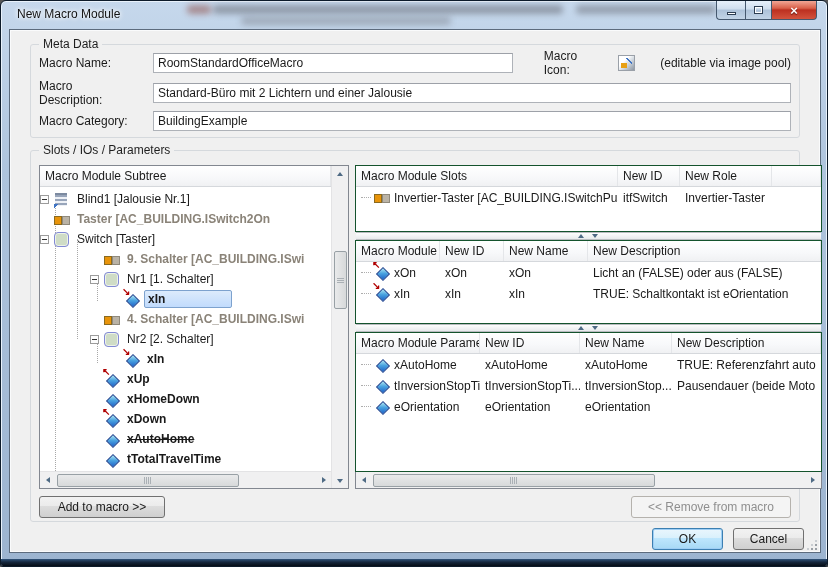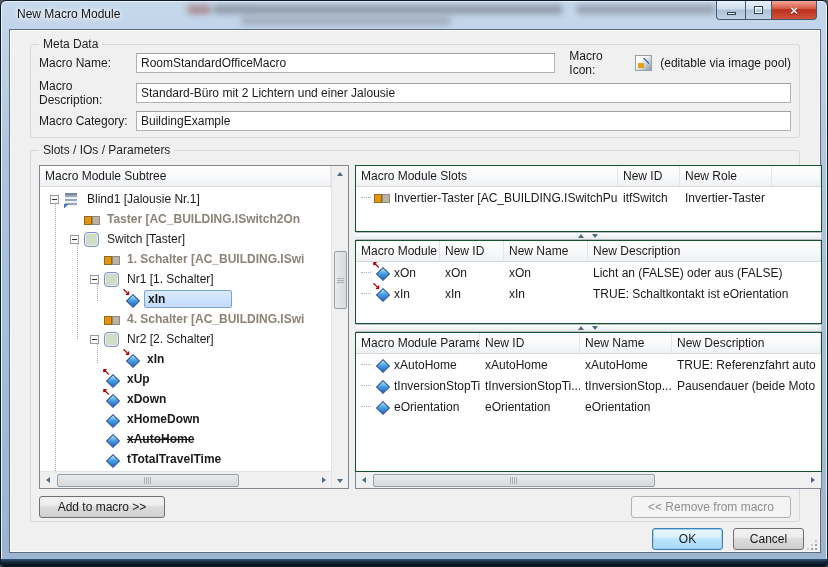--- a/index.html
+++ b/index.html
@@ -28,43 +28,43 @@
   
   .client { position:absolute; left:8px; top:28px; width:812px; height:524px;
     background:#f0f0f0; border:1px solid #5c6b7d; box-shadow:inset 0 0 0 1px #fafbfc; }
   .frame-bottom { position:absolute; left:0; bottom:0; right:0; height:7px;
     background:linear-gradient(180deg,#31537a 0%,#15273d 45%,#060d16 100%); }
   
   .groupbox { position:absolute; border:1px solid #d5d9dd; border-radius:3px; }
   .gb-label { position:absolute; top:-8px; left:8px; background:#f0f0f0; padding:0 4px; color:#1f1f1f; }
   .meta-box { left:20px; top:14px; width:770px; height:94px; }
   .slots-box { left:20px; top:120px; width:770px; height:372px; }
-  .meta-row { position:absolute; left:8px; right:8px; height:20px; display:flex; align-items:center; }
+  .meta-row { position:absolute; left:8px; right:8px; height:20px; display:flex; align-items:center;gap:17px; }
   .meta-label { width:97px; flex:none; }
   .tbox { height:20px; border:1px solid #aeb2b8; border-top-color:#9da1a8; background:#fff; padding:0 4px; display:flex; align-items:center; white-space:nowrap; overflow:hidden; }
   .name-input { width:453px; }
   .wide-input { flex:1; }
   .macro-icon-label { margin-left:14px; }
   .macro-icon { width:17px; height:16px; margin-left:8px; border:1px solid #9aa0a8; background:linear-gradient(135deg,#ffffff 35%,#cfd6de 60%,#8d97a3 100%); position:relative; flex:none; }
   .macro-icon::before { content:""; position:absolute; left:2px; bottom:2px; width:6px; height:5px; background:#e8a013; }
   .macro-icon::after { content:""; position:absolute; right:2px; top:2px; width:6px; height:6px;
     background:linear-gradient(45deg,transparent 45%,#3f74c4 45%,#3f74c4 60%,transparent 60%); }
   .icon-note { margin-left:8px; white-space:nowrap; }
   
   .panels { position:absolute; left:8px; top:14px; width:754px; height:324px; display:flex; }
   .panel { border:1px solid #828790; background:#fff; overflow:hidden; }
   .tree-panel { width:310px; flex:none; display:flex; }
   .tree-main { flex:1; display:flex; flex-direction:column; overflow:hidden; }
   .list-head { height:21px; flex:none; background:linear-gradient(180deg,#ffffff 0%,#f7f8fa 60%,#f0f1f3 100%);
     border-bottom:1px solid #d5d8dc; display:flex; align-items:center; }
   .list-head .th { padding:0 5px; height:100%; display:flex; align-items:center; border-right:1px solid #e4e6e9; white-space:nowrap; overflow:hidden; }
   .tree-body { flex:1; position:relative; overflow:hidden; padding-top:2px; }
   .tree-row { height:20px; display:flex; align-items:center; white-space:nowrap; position:relative; z-index:1; }
-  .tree-row[data-level="0"] { padding-left:10px; }
-  .tree-row[data-level="1"] { padding-left:30px; }
+  .tree-row[data-level="0"] { }
+  .tree-row[data-level="1"] { }
   .tree-row[data-level="2"] { padding-left:50px; }
   .tree-row[data-level="3"] { padding-left:70px; }
   .expander { width:9px; height:9px; flex:none; border:1px solid #9b9b9b; background:#fcfcfc; position:relative; margin-right:5px; }
   .expander::after { content:""; position:absolute; left:1px; top:3px; width:5px; height:1px; background:#333; }
   .expander[data-exp="leaf"] { visibility:hidden; }
   .tree-label { padding:1px 3px; }
   .tree-row[data-style="muted-bold"] .tree-label { font-weight:bold; color:#8a8378; }
   .tree-row[data-style="bold"] .tree-label { font-weight:bold; }
   .tree-row[data-style="bold-strike"] .tree-label { font-weight:bold; text-decoration:line-through; }
   .tree-row[data-state="selected"] .tree-label { background:linear-gradient(180deg,#dcebfc,#c1dbfc); border:1px solid #7da2ce; border-radius:2px; min-width:88px; }
@@ -209,21 +209,21 @@
 
                 <div class="tree-row" data-level="1" data-style="normal" data-state="none">
                   <span class="expander" data-exp="minus"></span>
                   <span class="icon" data-icon="switch-icon"></span>
                   <span class="tree-label">Switch [Taster]</span>
                 </div>
 
                 <div class="tree-row" data-level="2" data-style="muted-bold" data-state="none">
                   <span class="expander" data-exp="leaf"></span>
                   <span class="icon" data-icon="slot-icon"></span>
-                  <span class="tree-label">1. Schalter [AC_BUILDING.ISwi</span>
+                  <span class="tree-label">9. Schalter [AC_BUILDING.ISwi</span>
                 </div>
 
                 <div class="tree-row" data-level="2" data-style="normal" data-state="none">
                   <span class="expander" data-exp="minus"></span>
                   <span class="icon" data-icon="switch-icon"></span>
                   <span class="tree-label">Nr1 [1. Schalter]</span>
                 </div>
 
                 <div class="tree-row" data-level="3" data-style="bold" data-state="selected">
                   <span class="expander" data-exp="leaf"></span>
@@ -250,28 +250,28 @@
                 </div>
 
                 <div class="tree-row" data-level="2" data-style="bold" data-state="none">
                   <span class="expander" data-exp="leaf"></span>
                   <span class="icon" data-icon="io-out-icon"></span>
                   <span class="tree-label">xUp</span>
                 </div>
 
                 <div class="tree-row" data-level="2" data-style="bold" data-state="none">
                   <span class="expander" data-exp="leaf"></span>
+                  <span class="icon" data-icon="param-icon"></span>
+                  <span class="tree-label">xHomeDown</span>
+                </div>
+
+                <div class="tree-row" data-level="2" data-style="bold" data-state="none">
+                  <span class="expander" data-exp="leaf"></span>
                   <span class="icon" data-icon="io-out-icon"></span>
                   <span class="tree-label">xDown</span>
-                </div>
-
-                <div class="tree-row" data-level="2" data-style="bold" data-state="none">
-                  <span class="expander" data-exp="leaf"></span>
-                  <span class="icon" data-icon="param-icon"></span>
-                  <span class="tree-label">xHomeDown</span>
                 </div>
 
                 <div class="tree-row" data-level="2" data-style="bold-strike" data-state="none">
                   <span class="expander" data-exp="leaf"></span>
                   <span class="icon" data-icon="param-icon"></span>
                   <span class="tree-label">xAutoHome</span>
                 </div>
 
                 <div class="tree-row" data-level="2" data-style="bold" data-state="none">
                   <span class="expander" data-exp="leaf"></span>

